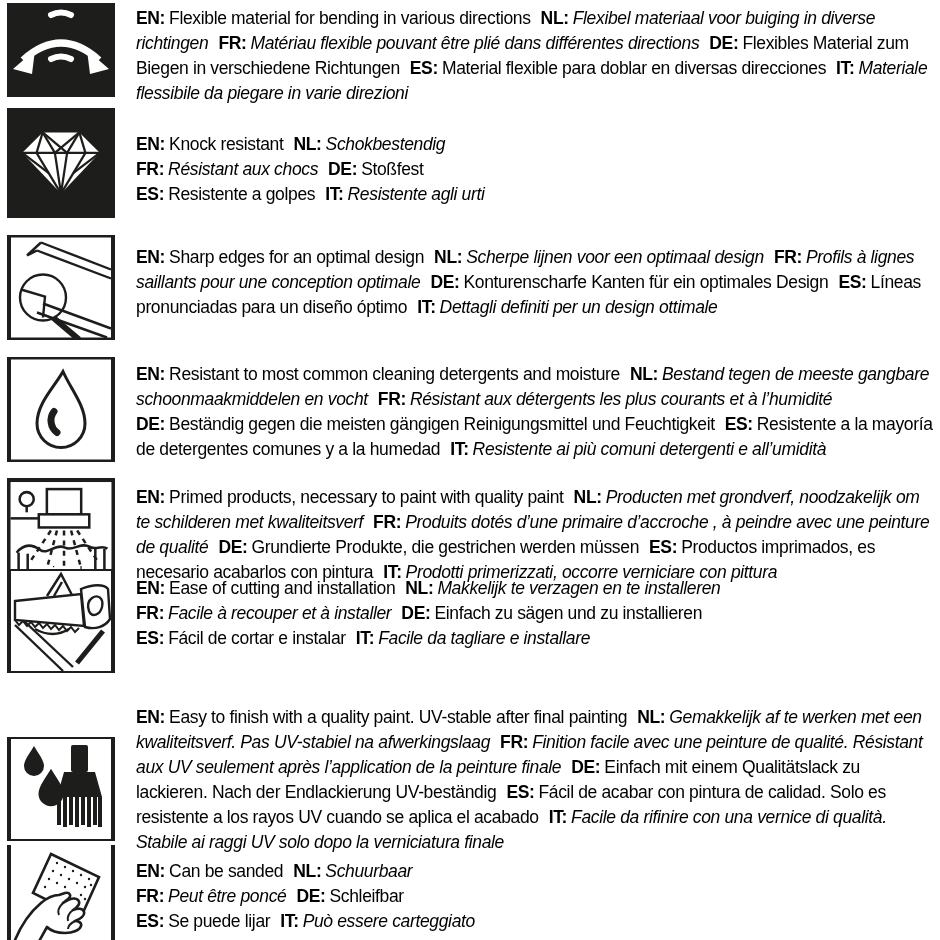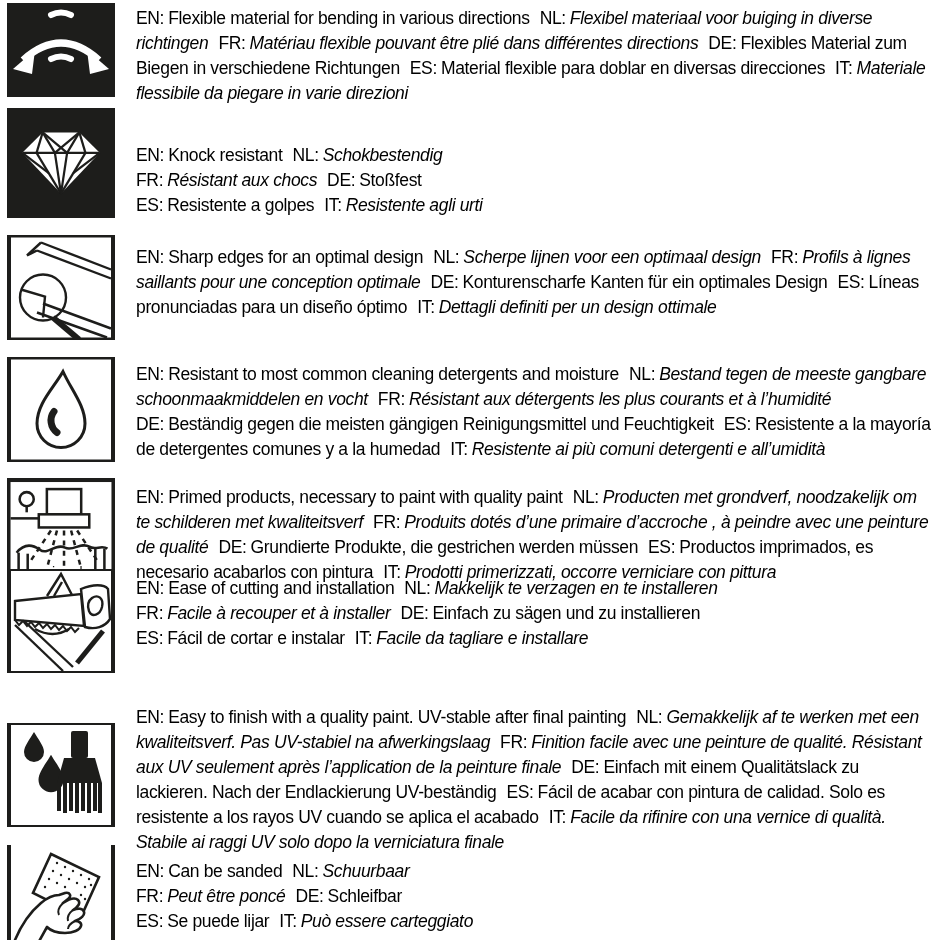--- a/index.html
+++ b/index.html
@@ -11,21 +11,21 @@
   }
   #features{position:absolute;inset:0;}
   .row{position:absolute;left:7px;width:926px;display:flex;align-items:flex-start;}
   .icon-box{flex:0 0 108px;position:relative;border-radius:13px;}
   .icon-box svg{display:block;}
   .txt{
     margin-left:21px;width:800px;
     font-size:17.5px;line-height:25px;letter-spacing:-0.35px;
     text-align:left;
   }
-  .lbl{font-weight:400;font-style:normal;padding-right:4px;}
+  .lbl{font-weight:700;font-style:normal;padding-right:4px;}
   .seg-it{font-style:italic;}
   .gap{display:inline-block;width:10px;}
   .ic-dark-bg{fill:#1d1d1b;}
   .ic-border{fill:#fff;stroke:#1d1d1b;stroke-width:4;}
   svg text.primed-text{font-family:"Liberation Sans",sans-serif;font-size:14px;fill:#1d1d1b;}
 </style>
 </head>
 <body>
 
 <div id="features">
@@ -35,21 +35,21 @@
     <rect class="ic-dark-bg" x="0" y="0" width="108" height="108"></rect>
     <path d="M16,64 Q54,30 92,64" stroke="#fff" stroke-width="7" fill="none"></path>
     <path d="M6,73 L28,54 L25,78 Z" fill="#fff"></path>
     <path d="M102,73 L80,54 L83,78 Z" fill="#fff"></path>
     <path d="M44,19 Q54,14 64,19" stroke="#fff" stroke-width="6" fill="none" stroke-linecap="round"></path>
     <path d="M44,63 Q54,58 64,63" stroke="#fff" stroke-width="6" fill="none" stroke-linecap="round"></path>
   </svg>
       </div>
       <div class="txt" style="margin-top: 3px;"><span class="lbl">EN:</span><span class="seg">Flexible material for bending in various directions</span><span class="gap"></span><span class="lbl">NL:</span><span class="seg-it">Flexibel materiaal voor buiging in diverse richtingen</span><span class="gap"></span><span class="lbl">FR:</span><span class="seg-it">Matériau flexible pouvant être plié dans différentes directions</span><span class="gap"></span><span class="lbl">DE:</span><span class="seg">Flexibles Material zum Biegen in verschiedene Richtungen</span><span class="gap"></span><span class="lbl">ES:</span><span class="seg">Material flexible para doblar en diversas direcciones</span><span class="gap"></span><span class="lbl">IT:</span><span class="seg-it">Materiale flessibile da piegare in varie direzioni</span></div>
     </div>
-    <div class="row" style="top: 108px; align-items: flex-end;">
+    <div class="row" style="top: 108px;">
       <div class="icon-box" style="margin-top: 0px;">
         <svg xmlns="http://www.w3.org/2000/svg" viewBox="0 0 108 108" width="108" height="110" preserveAspectRatio="xMidYMid slice">
     <rect class="ic-dark-bg" x="0" y="0" width="108" height="108"></rect>
     <polygon points="16,44 36,24 72,24 92,44 54,84" fill="#fff"></polygon>
     <g stroke="#1d1d1b" stroke-width="2.2" fill="none">
       <line x1="16" y1="44" x2="92" y2="44"></line>
       <line x1="36" y1="24" x2="30" y2="44"></line>
       <line x1="36" y1="24" x2="48" y2="44"></line>
       <line x1="72" y1="24" x2="60" y2="44"></line>
       <line x1="72" y1="24" x2="78" y2="44"></line>
@@ -139,21 +139,21 @@
     <g stroke="#1d1d1b" stroke-width="2.4" fill="#fff">
       <path d="M8,34 L74,27 L77,59 L8,53 Z"></path>
       <path d="M74,22 C86,17 97,17 101,22 L103,52 C98,60 88,63 78,60 Z"></path>
       <path d="M85,31 C91,27 97,31 95,40 C93,48 85,51 82,44 C80,38 81,34 85,31 Z"></path>
     </g>
     <path d="M8,53 l4,5 l4,-4 l4,5 l4,-4 l4,5 l4,-4 l4,5 l4,-4 l4,5 l4,-4 l4,5 l4,-4 l4,5 l4,-4 l4,5 l4,-4" stroke="#1d1d1b" stroke-width="2" fill="none"></path>
   </svg>
       </div>
       <div class="txt" style="margin-top: 7px;"><span class="lbl">EN:</span><span class="seg">Ease of cutting and installation</span><span class="gap"></span><span class="lbl">NL:</span><span class="seg-it">Makkelijk te verzagen en te installeren</span><br><span class="lbl">FR:</span><span class="seg-it">Facile à recouper et à installer</span><span class="gap"></span><span class="lbl">DE:</span><span class="seg">Einfach zu sägen und zu installieren</span><br><span class="lbl">ES:</span><span class="seg">Fácil de cortar e instalar</span><span class="gap"></span><span class="lbl">IT:</span><span class="seg-it">Facile da tagliare e installare</span></div>
     </div>
-    <div class="row" style="top: 705px;">
+    <div class="row" style="top: 705px; align-items: center;">
       <div class="icon-box" style="margin-top: 18px;">
         <svg xmlns="http://www.w3.org/2000/svg" viewBox="0 0 108 108" width="108" height="104" preserveAspectRatio="xMidYMid slice">
     <rect class="ic-border" x="2" y="2" width="104" height="104"></rect>
     <g fill="#1d1d1b">
       <path transform="translate(27,24)" d="M0,-13 C4,-6 10,1 10,7 A10,10 0 1 1 -10,7 C-10,1 -4,-6 0,-13 Z"></path>
       <path transform="translate(44,50) scale(1.25)" d="M0,-13 C4,-6 10,1 10,7 A10,10 0 1 1 -10,7 C-10,1 -4,-6 0,-13 Z"></path>
       <rect x="64" y="10" width="17" height="27" rx="2"></rect>
       <polygon points="57,37 88,37 95,62 50,62"></polygon>
       <rect x="50" y="62" width="4" height="28"></rect>
       <rect x="56" y="62" width="4" height="30"></rect>

